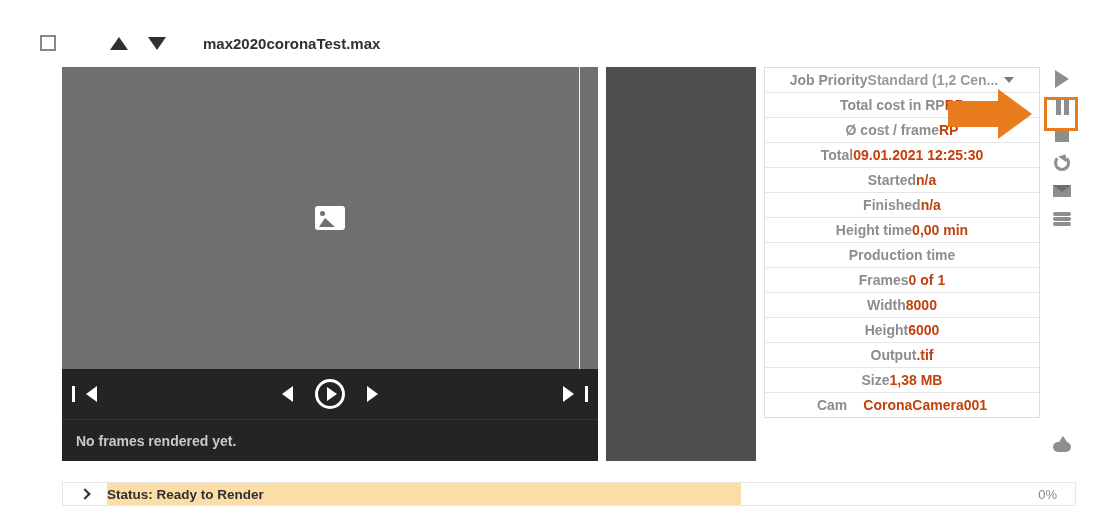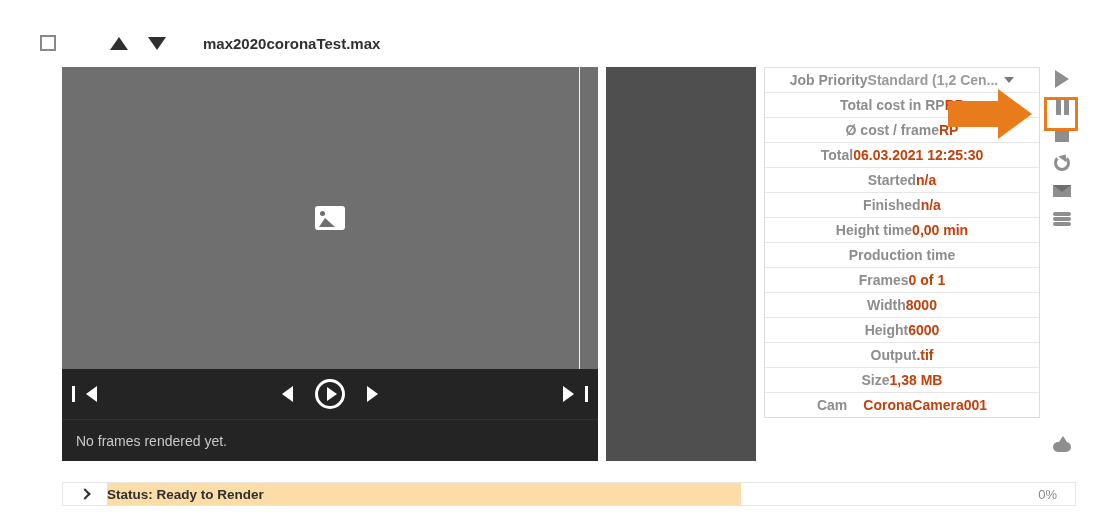--- a/index.html
+++ b/index.html
@@ -17,21 +17,21 @@
   
   .preview-col { width: 536px; display: flex; flex-direction: column; }
   .preview-canvas { flex: 1; background: #6f6f6f; position: relative; }
   .preview-canvas::after { content: ""; position: absolute; right: 18px; top: 0; bottom: 0; width: 1px; background: #f0f0f0; }
   .img-icon { position: absolute; top: 50%; left: 50%; transform: translate(-50%, -50%); width: 30px; height: 24px; background: #fff; border-radius: 3px; }
   .img-icon::before { content: ""; position: absolute; left: 5px; top: 5px; width: 5px; height: 5px; background: #6f6f6f; border-radius: 50%; }
   .img-icon::after { content: ""; position: absolute; left: 4px; bottom: 3px; width: 0; height: 0; border-left: 6px solid transparent; border-right: 10px solid transparent; border-bottom: 9px solid #6f6f6f; }
   .player { background: #242424; height: 50px; display: flex; align-items: center; padding: 0 18px; color: #fff; position: relative; }
   .pbtn { color: #fff; display: inline-flex; align-items: center; justify-content: center; margin: 0 6px; }
   .spacer { flex: 1; }
-  .status-line { background: #242424; color: #c9c9c9; font-size: 14px; height: 42px; display: flex; align-items: center; padding: 0 14px; border-top: 1px solid #333; font-weight: normal;}
+  .status-line { background: #242424; color: #c9c9c9; font-size: 14px; height: 42px; display: flex; align-items: center; padding: 0 14px; border-top: 1px solid #333; font-weight: bold;}
   
   .skipb { width: 0; height: 0; border-top: 8px solid transparent; border-bottom: 8px solid transparent; border-right: 11px solid #fff; position: relative; }
   .skipb::before { content:""; position:absolute; left:-14px; top:-8px; width:3px; height:16px; background:#fff; }
   .skipf { width: 0; height: 0; border-top: 8px solid transparent; border-bottom: 8px solid transparent; border-left: 11px solid #fff; position: relative; }
   .skipf::before { content:""; position:absolute; right:-14px; top:-8px; width:3px; height:16px; background:#fff; }
   .tri-l { width: 0; height: 0; border-top: 8px solid transparent; border-bottom: 8px solid transparent; border-right: 11px solid #fff; }
   .tri-r { width: 0; height: 0; border-top: 8px solid transparent; border-bottom: 8px solid transparent; border-left: 11px solid #fff; }
   .play-circle { width: 30px; height: 30px; border: 3px solid #fff; border-radius: 50%; display:flex; align-items:center; justify-content:center; margin: 0 16px;}
   .play-circle > span { width:0;height:0;border-top:7px solid transparent;border-bottom:7px solid transparent;border-left:10px solid #fff; margin-left:3px;}
   .player .center { position:absolute; left:50%; top:50%; transform:translate(-50%,-50%); display:flex; align-items:center; }
@@ -131,21 +131,21 @@
         <div class="drow">
           <span>Total cost in RP</span>
           <span class="val">RP</span>
         </div>
         <div class="drow">
           <span>Ø cost / frame</span>
           <span class="val">RP</span>
         </div>
         <div class="drow">
           <span>Total</span>
-          <span class="val">06.03.2021 12:25:30</span>
+          <span class="val">09.01.2021 12:25:30</span>
         </div>
         <div class="drow">
           <span>Started</span>
           <span class="val">n/a</span>
         </div>
         <div class="drow">
           <span>Finished</span>
           <span class="val">n/a</span>
         </div>
         <div class="drow">

